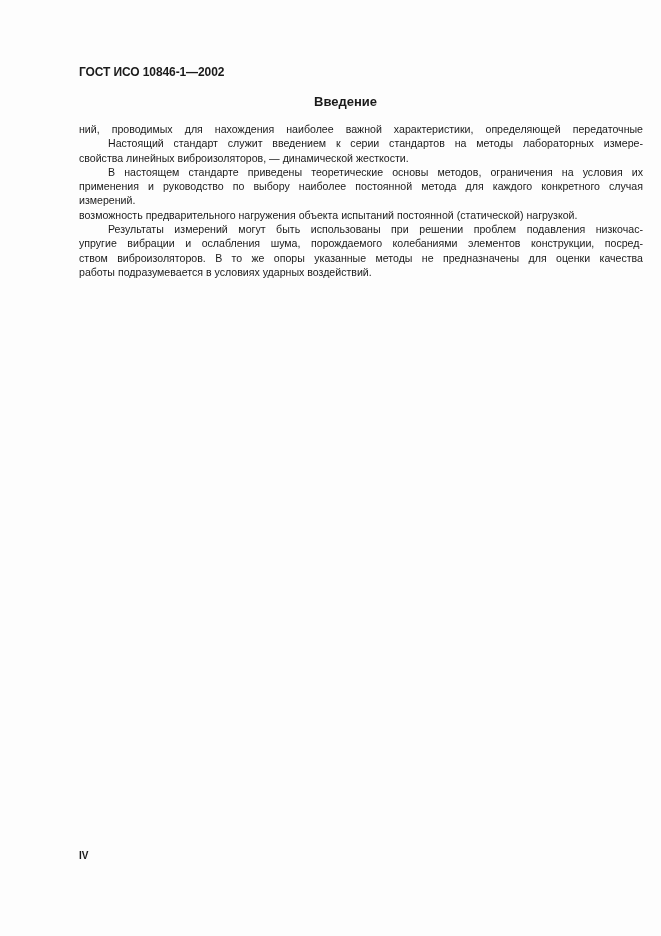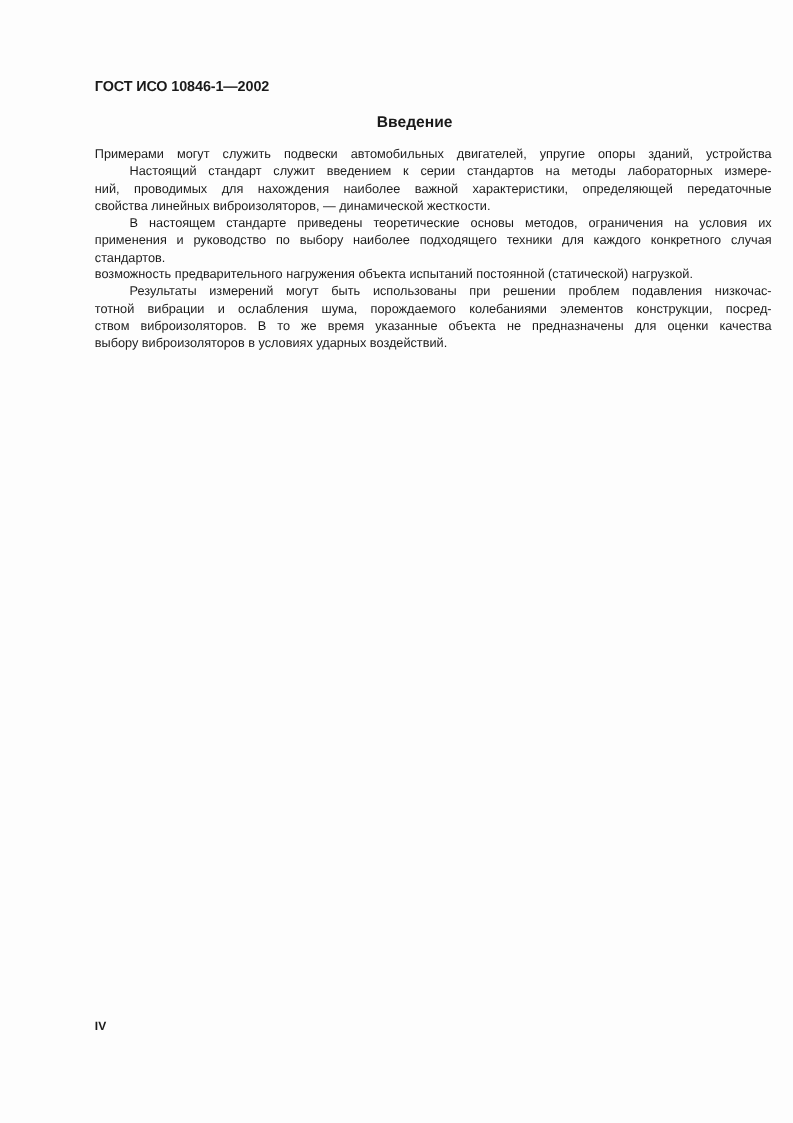--- a/index.html
+++ b/index.html
@@ -46,36 +46,35 @@
   </style>
 </head>
 <body>
 
 <div class="page-header">ГОСТ ИСО 10846-1—2002</div>
 
 <div class="section-title">Введение</div>
 
 <div class="body-text">
   <p class="para">
-    <span class="line">Примерами могут служить подвески автомобильных двигателей, упругие опоры зданий, устройства</span>
   </p>
   <p class="para">
+    <span class="line">ний, проводимых для нахождения наиболее важной характеристики, определяющей передаточные</span>
     <span class="line indent">Настоящий стандарт служит введением к серии стандартов на методы лабораторных измере-</span>
-    <span class="line">ний, проводимых для нахождения наиболее важной характеристики, определяющей передаточные</span>
     <span class="line last">свойства линейных виброизоляторов, — динамической жесткости.</span>
   </p>
   <p class="para">
     <span class="line indent">В настоящем стандарте приведены теоретические основы методов, ограничения на условия их</span>
-    <span class="line">применения и руководство по выбору наиболее подходящего техники для каждого конкретного случая</span>
-    <span class="line last">стандартов.</span>
+    <span class="line">применения и руководство по выбору наиболее постоянной метода для каждого конкретного случая</span>
+    <span class="line last">измерений.</span>
   </p>
   <p class="para">
     <span class="line last">возможность предварительного нагружения объекта испытаний постоянной (статической) нагрузкой.</span>
   </p>
   <p class="para">
     <span class="line indent">Результаты измерений могут быть использованы при решении проблем подавления низкочас-</span>
-    <span class="line">тотной вибрации и ослабления шума, порождаемого колебаниями элементов конструкции, посред-</span>
-    <span class="line">ством виброизоляторов. В то же время указанные объекта не предназначены для оценки качества</span>
-    <span class="line last">выбору виброизоляторов в условиях ударных воздействий.</span>
+    <span class="line">упругие вибрации и ослабления шума, порождаемого колебаниями элементов конструкции, посред-</span>
+    <span class="line">ством виброизоляторов. В то же опоры указанные методы не предназначены для оценки качества</span>
+    <span class="line last">работы подразумевается в условиях ударных воздействий.</span>
   </p>
 </div>
 
 <div class="page-number">IV</div>
 
 </body></html>

